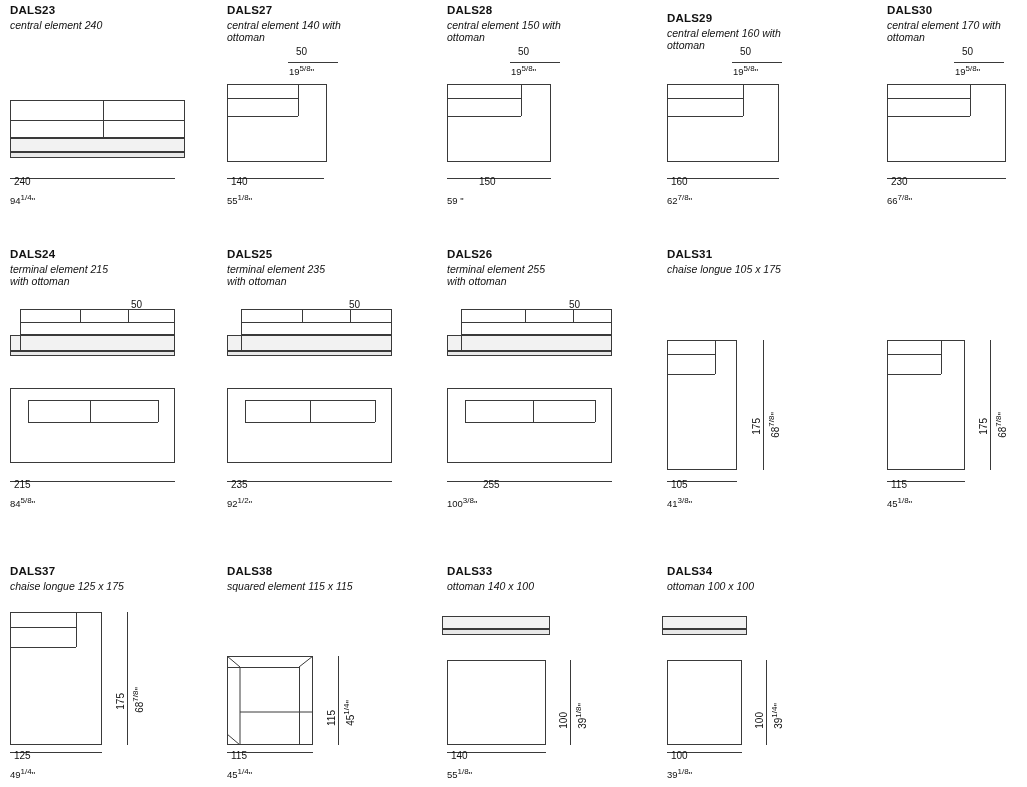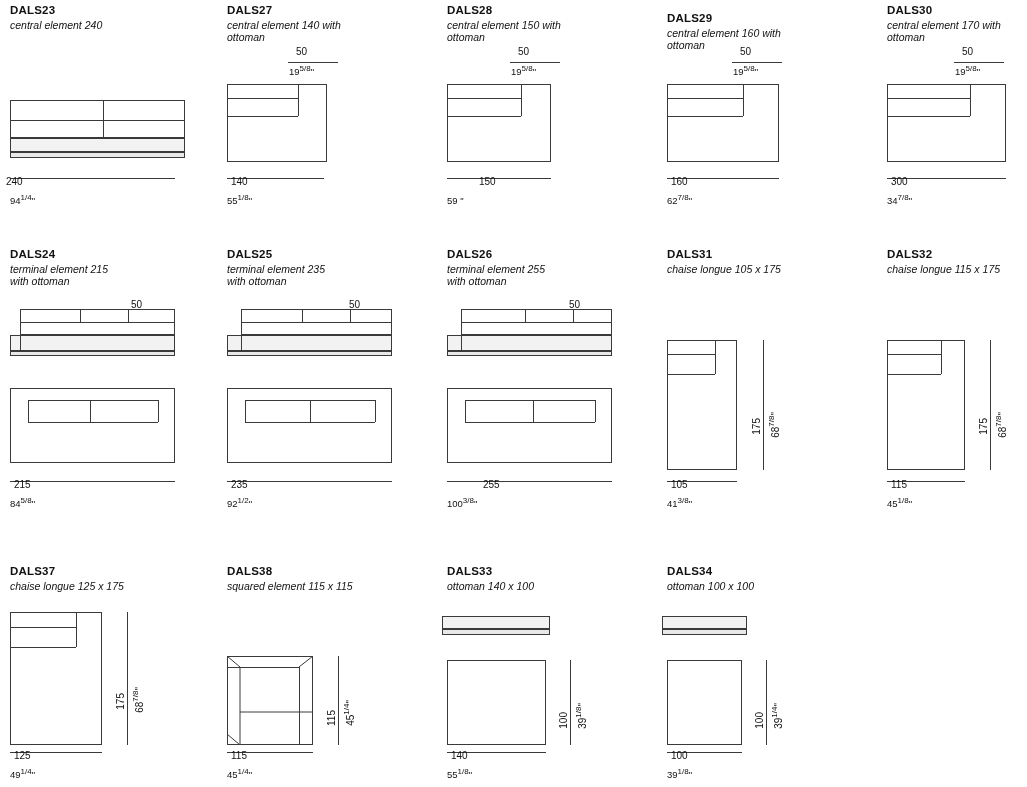--- a/index.html
+++ b/index.html
@@ -82,21 +82,21 @@
     <div class="desc">central element 240</div>
   </div>
   <div class="draw" style="left:10px;top:100px;width:175px;height:62px;">
     <div class="box" style="left:0;top:0;width:175px;height:38px;"></div>
     <div class="line hline" style="left:0;top:20px;width:175px;"></div>
     <div class="line vline" style="left:93px;top:0;height:38px;"></div>
     <div class="box grayfill" style="left:0;top:38px;width:175px;height:14px;"></div>
     <div class="box gray2" style="left:0;top:52px;width:175px;height:6px;"></div>
   </div>
   <div class="dimrule" style="left:10px;top:178px;width:165px;"></div>
-  <div class="dim" style="left:6px;top:176px;">
+  <div class="dim" style="left:14px;top:176px;">
     <span class="mm">240</span>
   </div>
   <div class="dim" style="left:10px;top:192px;">
     <span class="in"><span>94</span><span class="frac">1/4</span><span>"</span></span>
   </div>
 
   <div class="cell" style="left:227px;top:4px;width:200px;">
     <div class="code">DALS27</div>
     <div class="desc">central element 140 with
 ottoman</div>
@@ -187,24 +187,24 @@
     <span class="in"><span>19</span><span class="frac">5/8</span><span>"</span></span>
   </div>
   <div class="draw" style="left:887px;top:84px;width:119px;height:78px;">
     <div class="box" style="left:0;top:0;width:119px;height:78px;"></div>
     <div class="line hline" style="left:0;top:14px;width:83px;"></div>
     <div class="line hline" style="left:0;top:32px;width:83px;"></div>
     <div class="line vline" style="left:83px;top:0;height:32px;"></div>
   </div>
   <div class="dimrule" style="left:887px;top:178px;width:119px;"></div>
   <div class="dim" style="left:891px;top:176px;">
-    <span class="mm">300</span>
+    <span class="mm">230</span>
   </div>
   <div class="dim" style="left:887px;top:192px;">
-    <span class="in"><span>34</span><span class="frac">7/8</span><span>"</span></span>
+    <span class="in"><span>66</span><span class="frac">7/8</span><span>"</span></span>
   </div>
 
   <div class="cell" style="left:10px;top:248px;width:200px;">
     <div class="code">DALS24</div>
     <div class="desc">terminal element 215
 with ottoman</div>
   </div>
   <div class="dim" style="left:131px;top:299px;">
     <span class="mm">50</span>
   </div>
@@ -331,24 +331,20 @@
     <span>68</span><span class="frac">7/8</span><span>"</span>
   </div>
   <div class="dimrule" style="left:667px;top:481px;width:70px;"></div>
   <div class="dim" style="left:671px;top:479px;">
     <span class="mm">105</span>
   </div>
   <div class="dim" style="left:667px;top:495px;">
     <span class="in"><span>41</span><span class="frac">3/8</span><span>"</span></span>
   </div>
 
-  <div class="cell" style="left:887px;top:248px;width:140px;">
-    <div class="code">DALS32</div>
-    <div class="desc">chaise longue 115 x 175</div>
-  </div>
   <div class="draw" style="left:887px;top:340px;width:78px;height:130px;">
     <div class="box" style="left:0;top:0;width:78px;height:130px;"></div>
     <div class="line hline" style="left:0;top:14px;width:54px;"></div>
     <div class="line hline" style="left:0;top:34px;width:54px;"></div>
     <div class="line vline" style="left:54px;top:0;height:34px;"></div>
   </div>
   <div class="dimrule-v" style="left:990px;top:340px;height:130px;"></div>
   <div class="vdim" style="left:978px;top:418px;">
     <span>175</span>
   </div>

